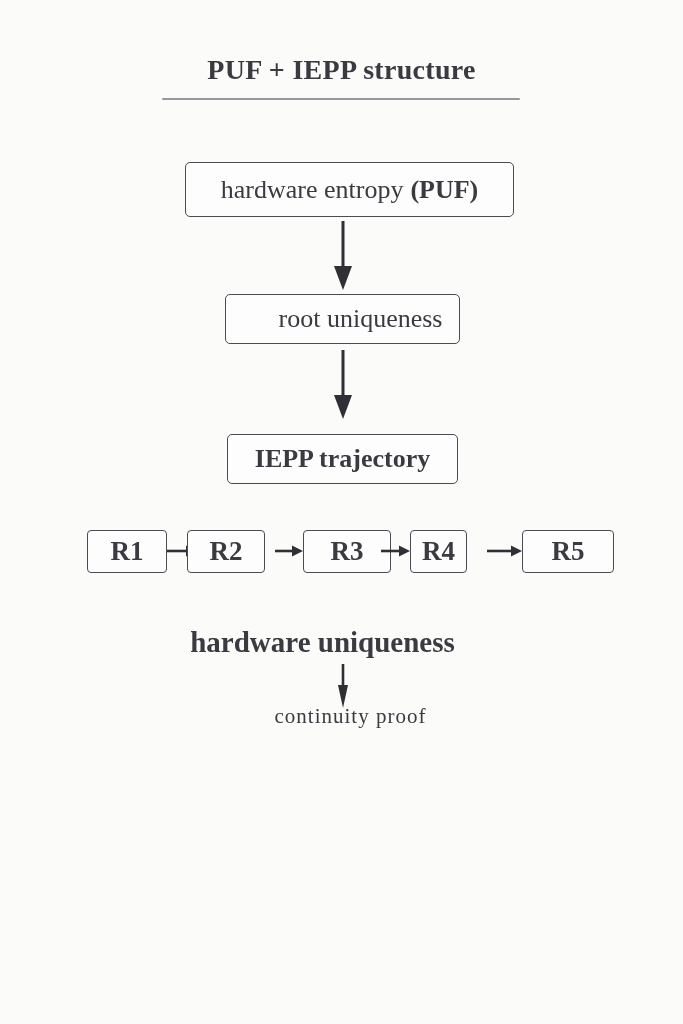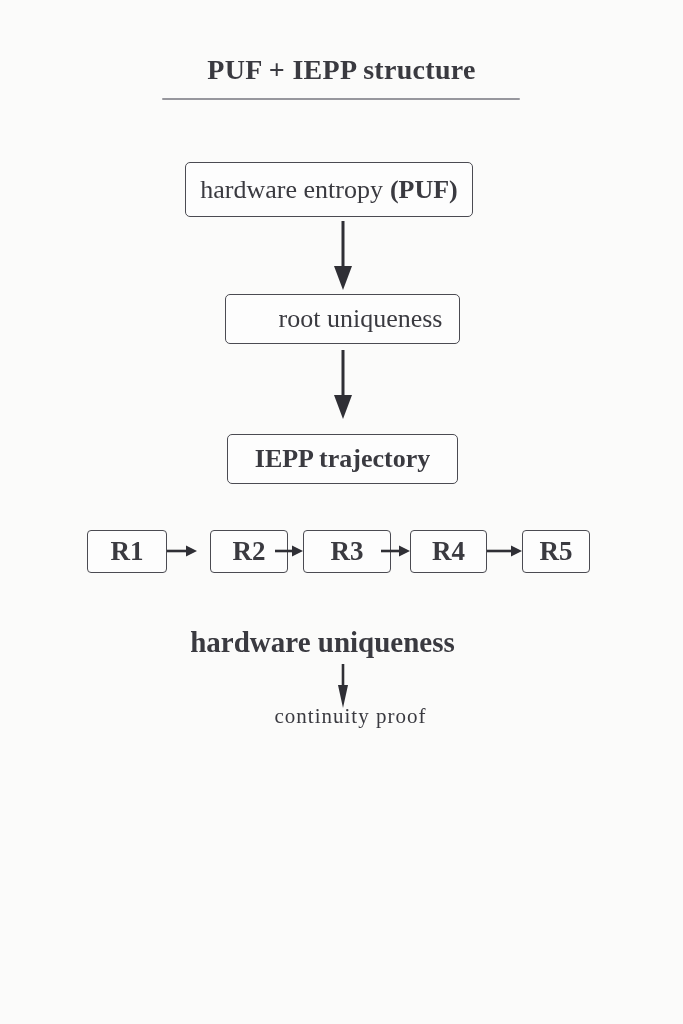--- a/index.html
+++ b/index.html
@@ -35,38 +35,38 @@
   }
   .node{
     border:1.7px solid var(--border);
     border-radius:5px;
     background:var(--boxfill);
     display:flex;align-items:center;justify-content:center;
     font-size:26px;
     white-space:nowrap;
   }
   .node .bold{font-weight:bold;margin-left:7px;}
-  .box-entropy{left:185px;top:162px;width:288px;height:55px;}
+  .box-entropy{left:185px;top:162px;width:329px;height:55px;}
   .box-root{left:225px;top:294px;width:235px;height:50px;padding-left:36px;}
   .box-iepp{left:227px;top:434px;width:231px;height:50px;font-weight:bold;text-align:center;}
   .v-arrow1{left:331px;top:221px;}
   .v-arrow2{left:331px;top:350px;}
   .chain-box{
     border:1.7px solid var(--border);
     border-radius:4px;
     background:var(--boxfill);
     display:flex;align-items:center;justify-content:center;
     font-size:27px;font-weight:bold;
     top:530px;height:43px;
   }
   .r1{left:87px;width:80px;}
-  .r2{left:210px;width:78px;}
+  .r2{left:187px;width:78px;}
   .r3{left:303px;width:88px;}
-  .r4{left:410px;width:77px;}
-  .r5{left:522px;width:68px;}
+  .r4{left:410px;width:57px;}
+  .r5{left:522px;width:92px;}
   .h-arrow{top:543px;height:16px;}
   .ha1{left:167px;width:30px;}
   .ha2{left:275px;width:28px;}
   .ha3{left:381px;width:29px;}
   .ha4{left:487px;width:35px;}
   .footer-line1{
     left:0;top:626px;width:645px;
     text-align:center;
     font-size:29px;font-weight:bold;
   }

